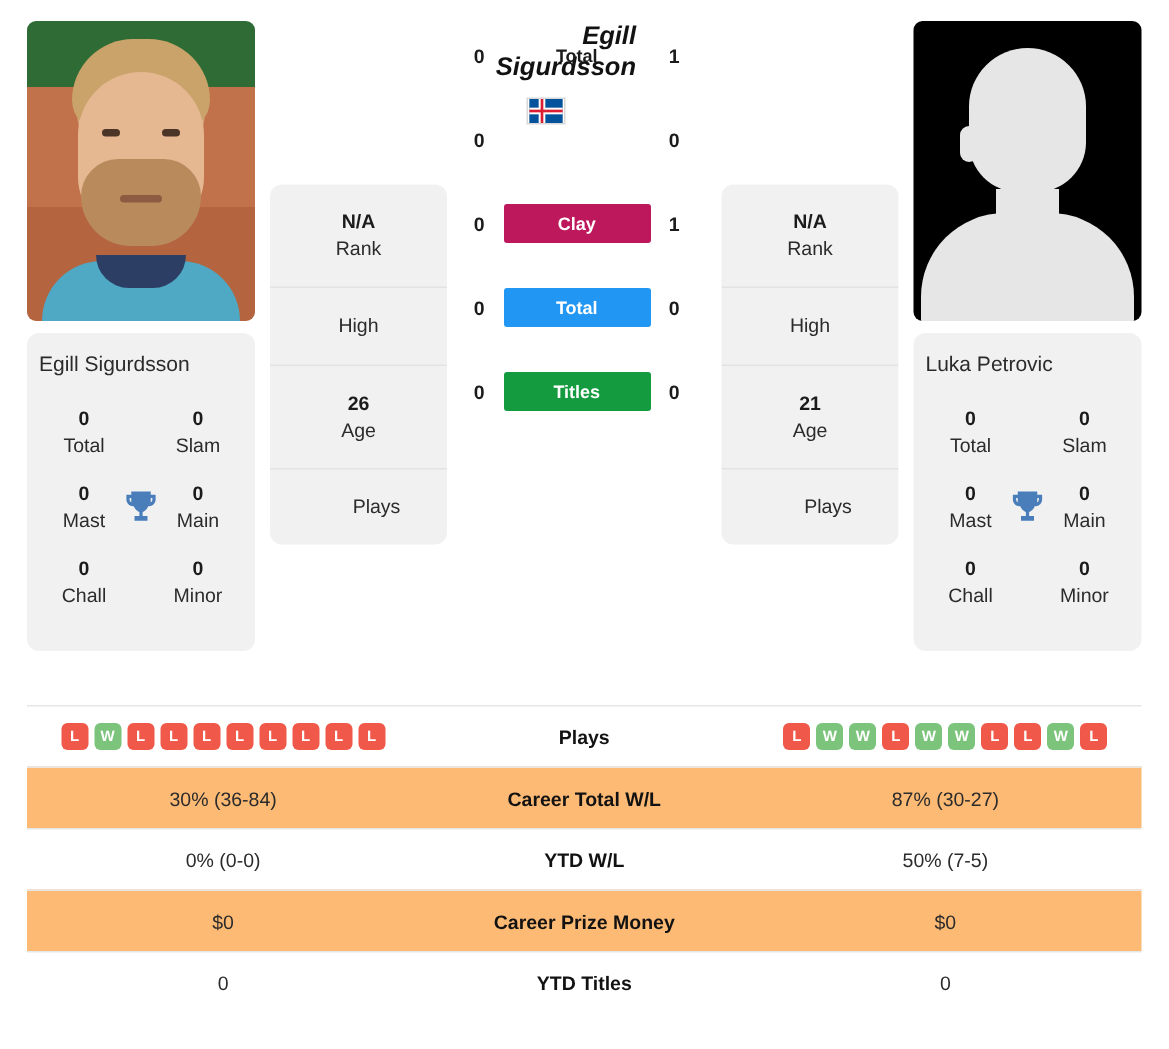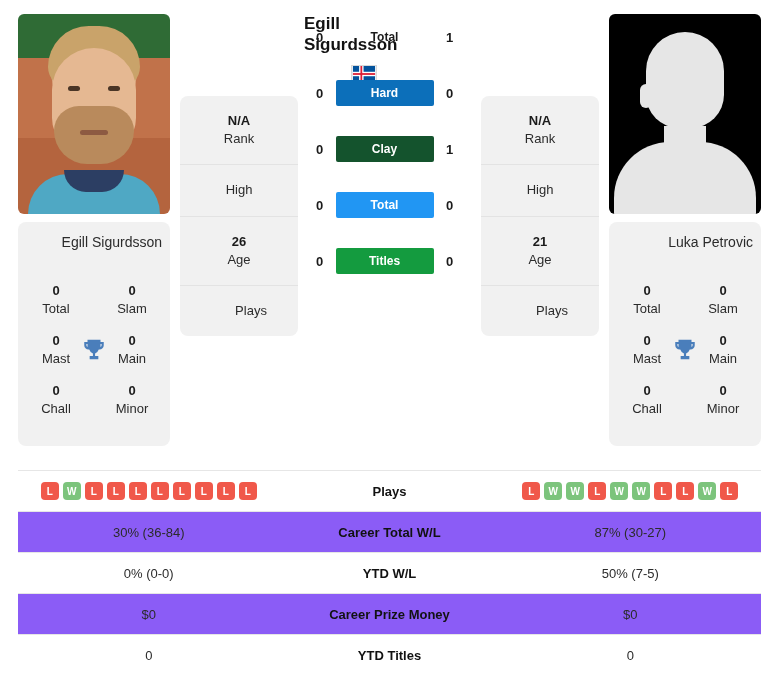--- a/index.html
+++ b/index.html
@@ -87,24 +87,24 @@
     width: 42px; height: 36px; background: #e6e6e6;
   }
 
   .awards-card {
     margin-top: 8px;
     background: #f1f1f1;
     border-radius: 8px;
     padding: 12px 8px 14px 8px;
   }
   .awards-name {
-    text-align: right;
+    text-align: left;
     font-size: 14px;
     color: #2b2b2b;
-    margin-bottom: 32px;
+    margin-bottom: 20px;
   }
   .awards-grid { position: relative; }
   .awards-row {
     display: flex;
     justify-content: space-between;
     margin-bottom: 15px;
   }
   .awards-row:last-child { margin-bottom: 0; }
   .award-cell { width: 60px; text-align: center; }
   .award-val { font-size: 13px; font-weight: bold; color: #1b1b1b; line-height: 1.35; }
@@ -112,21 +112,21 @@
   .trophy {
     position: absolute;
     left: 50%; top: 50%;
     transform: translate(-50%, -52%);
     width: 26px; height: 26px;
   }
 
   
   .info-col { width: 118px; flex: 0 0 118px; margin-left: 10px; }
   .info-card {
-    margin-top: 82px;
+    margin-top: 109px;
     background: #f1f1f1;
     border-radius: 8px;
     overflow: hidden;
   }
   .info-cell {
     text-align: center;
     padding: 16px 4px;
     border-bottom: 1px solid #e3e3e3;
   }
   .info-cell:last-child { border-bottom: none; padding-left: 28px; }
@@ -140,21 +140,21 @@
     flex-direction: column;
     align-items: center;
     padding: 0 6px;
   }
   .names {
     display: flex;
     width: 100%;
     justify-content: space-between;
     align-items: flex-start;
   }
-  .name-block { width: 120px; text-align: left; }
+  .name-block { width: 120px; text-align: right; font-style: italic; }
   .name-text {
     font-size: 17px;
     font-weight: bold;
     line-height: 1.22;
     color: #121212;
   }
   .flag {
     width: 26px; height: 18px;
     margin: 10px auto 0 auto;
     display: block;
@@ -193,21 +193,21 @@
   }
 
   
   .stats { padding: 0 18px; }
   .stat-row {
     display: flex;
     align-items: center;
     border-top: 1px solid #e6e6e6;
     height: 41px;
   }
-  .stat-row.shade { background: #8b5cf6; }
+  .stat-row.shade { background: #fdba74; }
   .stat-side {
     flex: 1 1 0;
     display: flex;
     justify-content: center;
     align-items: center;
     font-size: 13px;
     color: #2b2b2b;
   }
   .stat-label {
     flex: 0 0 220px;
@@ -320,26 +320,25 @@
     </div>
 
     <div class="h2h-rows" id="h2h-rows">
         <div class="h2h-row">
           <div class="h2h-score">0</div>
           <div class="surface-total">Total</div>
           <div class="h2h-score">1</div>
         </div>
         <div class="h2h-row">
           <div class="h2h-score">0</div>
-          <div class="surface-pill" style="background: rgb(12, 111, 186);">Hard</div>
           <div class="h2h-score">0</div>
         </div>
         <div class="h2h-row">
           <div class="h2h-score">0</div>
-          <div class="surface-pill" style="background: #14532d;">Clay</div>
+          <div class="surface-pill" style="background: #be185d;">Clay</div>
           <div class="h2h-score">1</div>
         </div>
         <div class="h2h-row">
           <div class="h2h-score">0</div>
           <div class="surface-pill" style="background: rgb(33, 150, 243);">Total</div>
           <div class="h2h-score">0</div>
         </div>
         <div class="h2h-row">
           <div class="h2h-score">0</div>
           <div class="surface-pill" style="background: rgb(20, 155, 63);">Titles</div>

